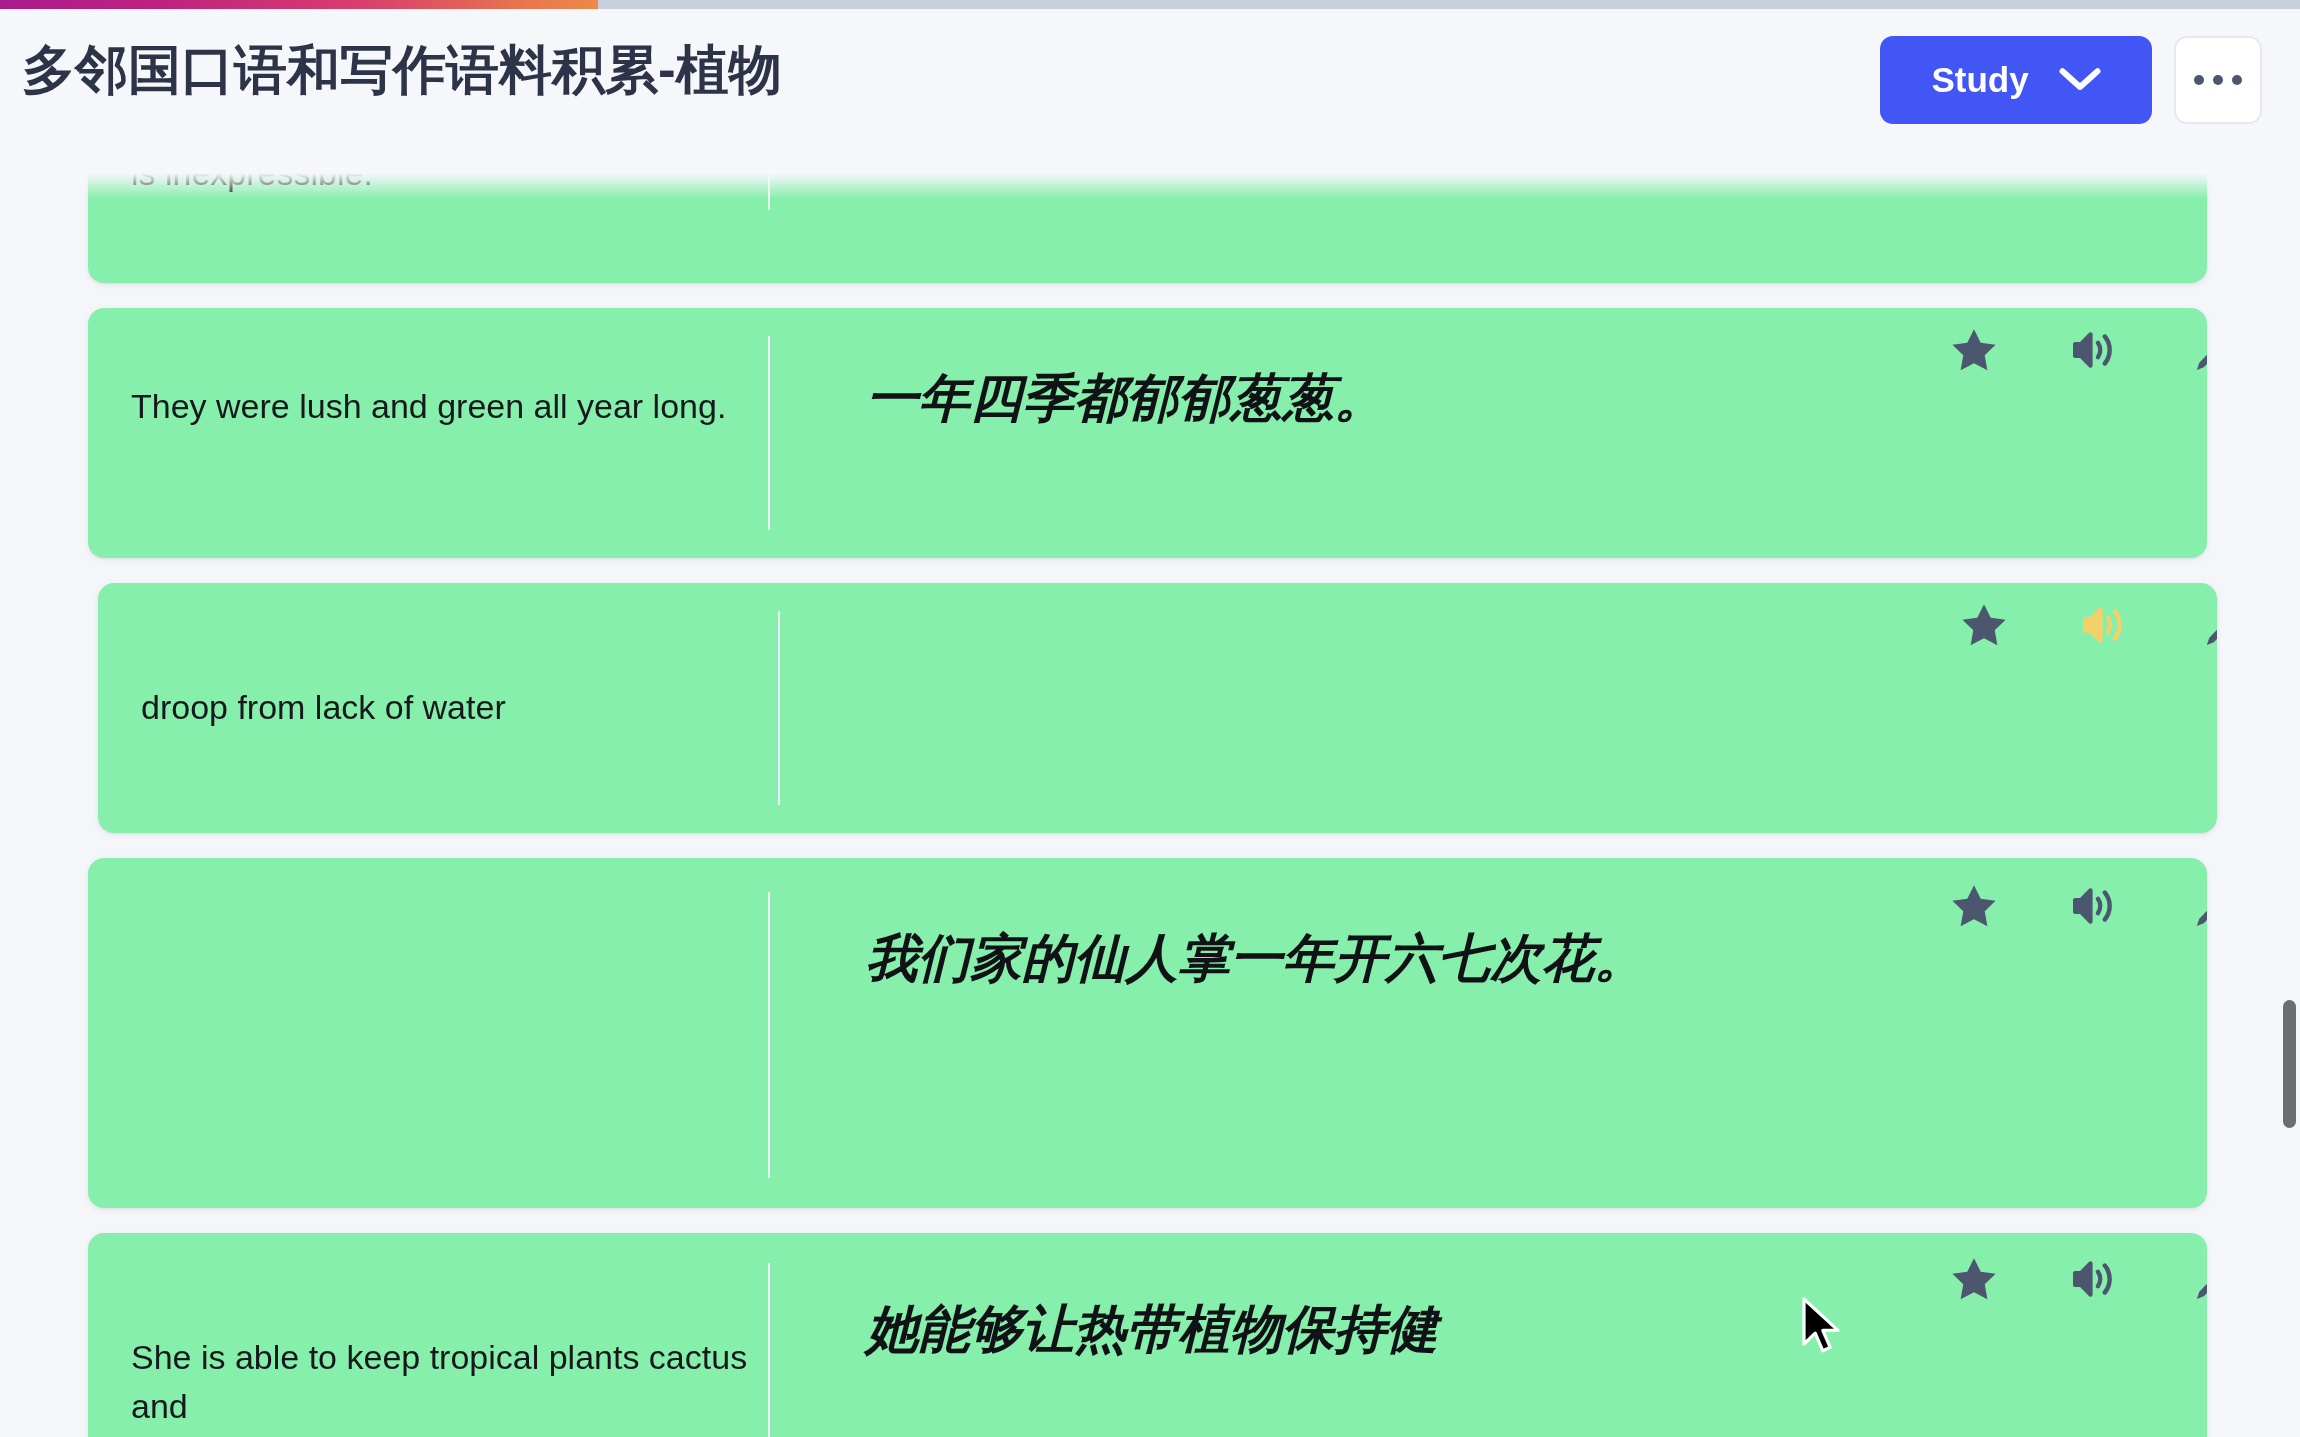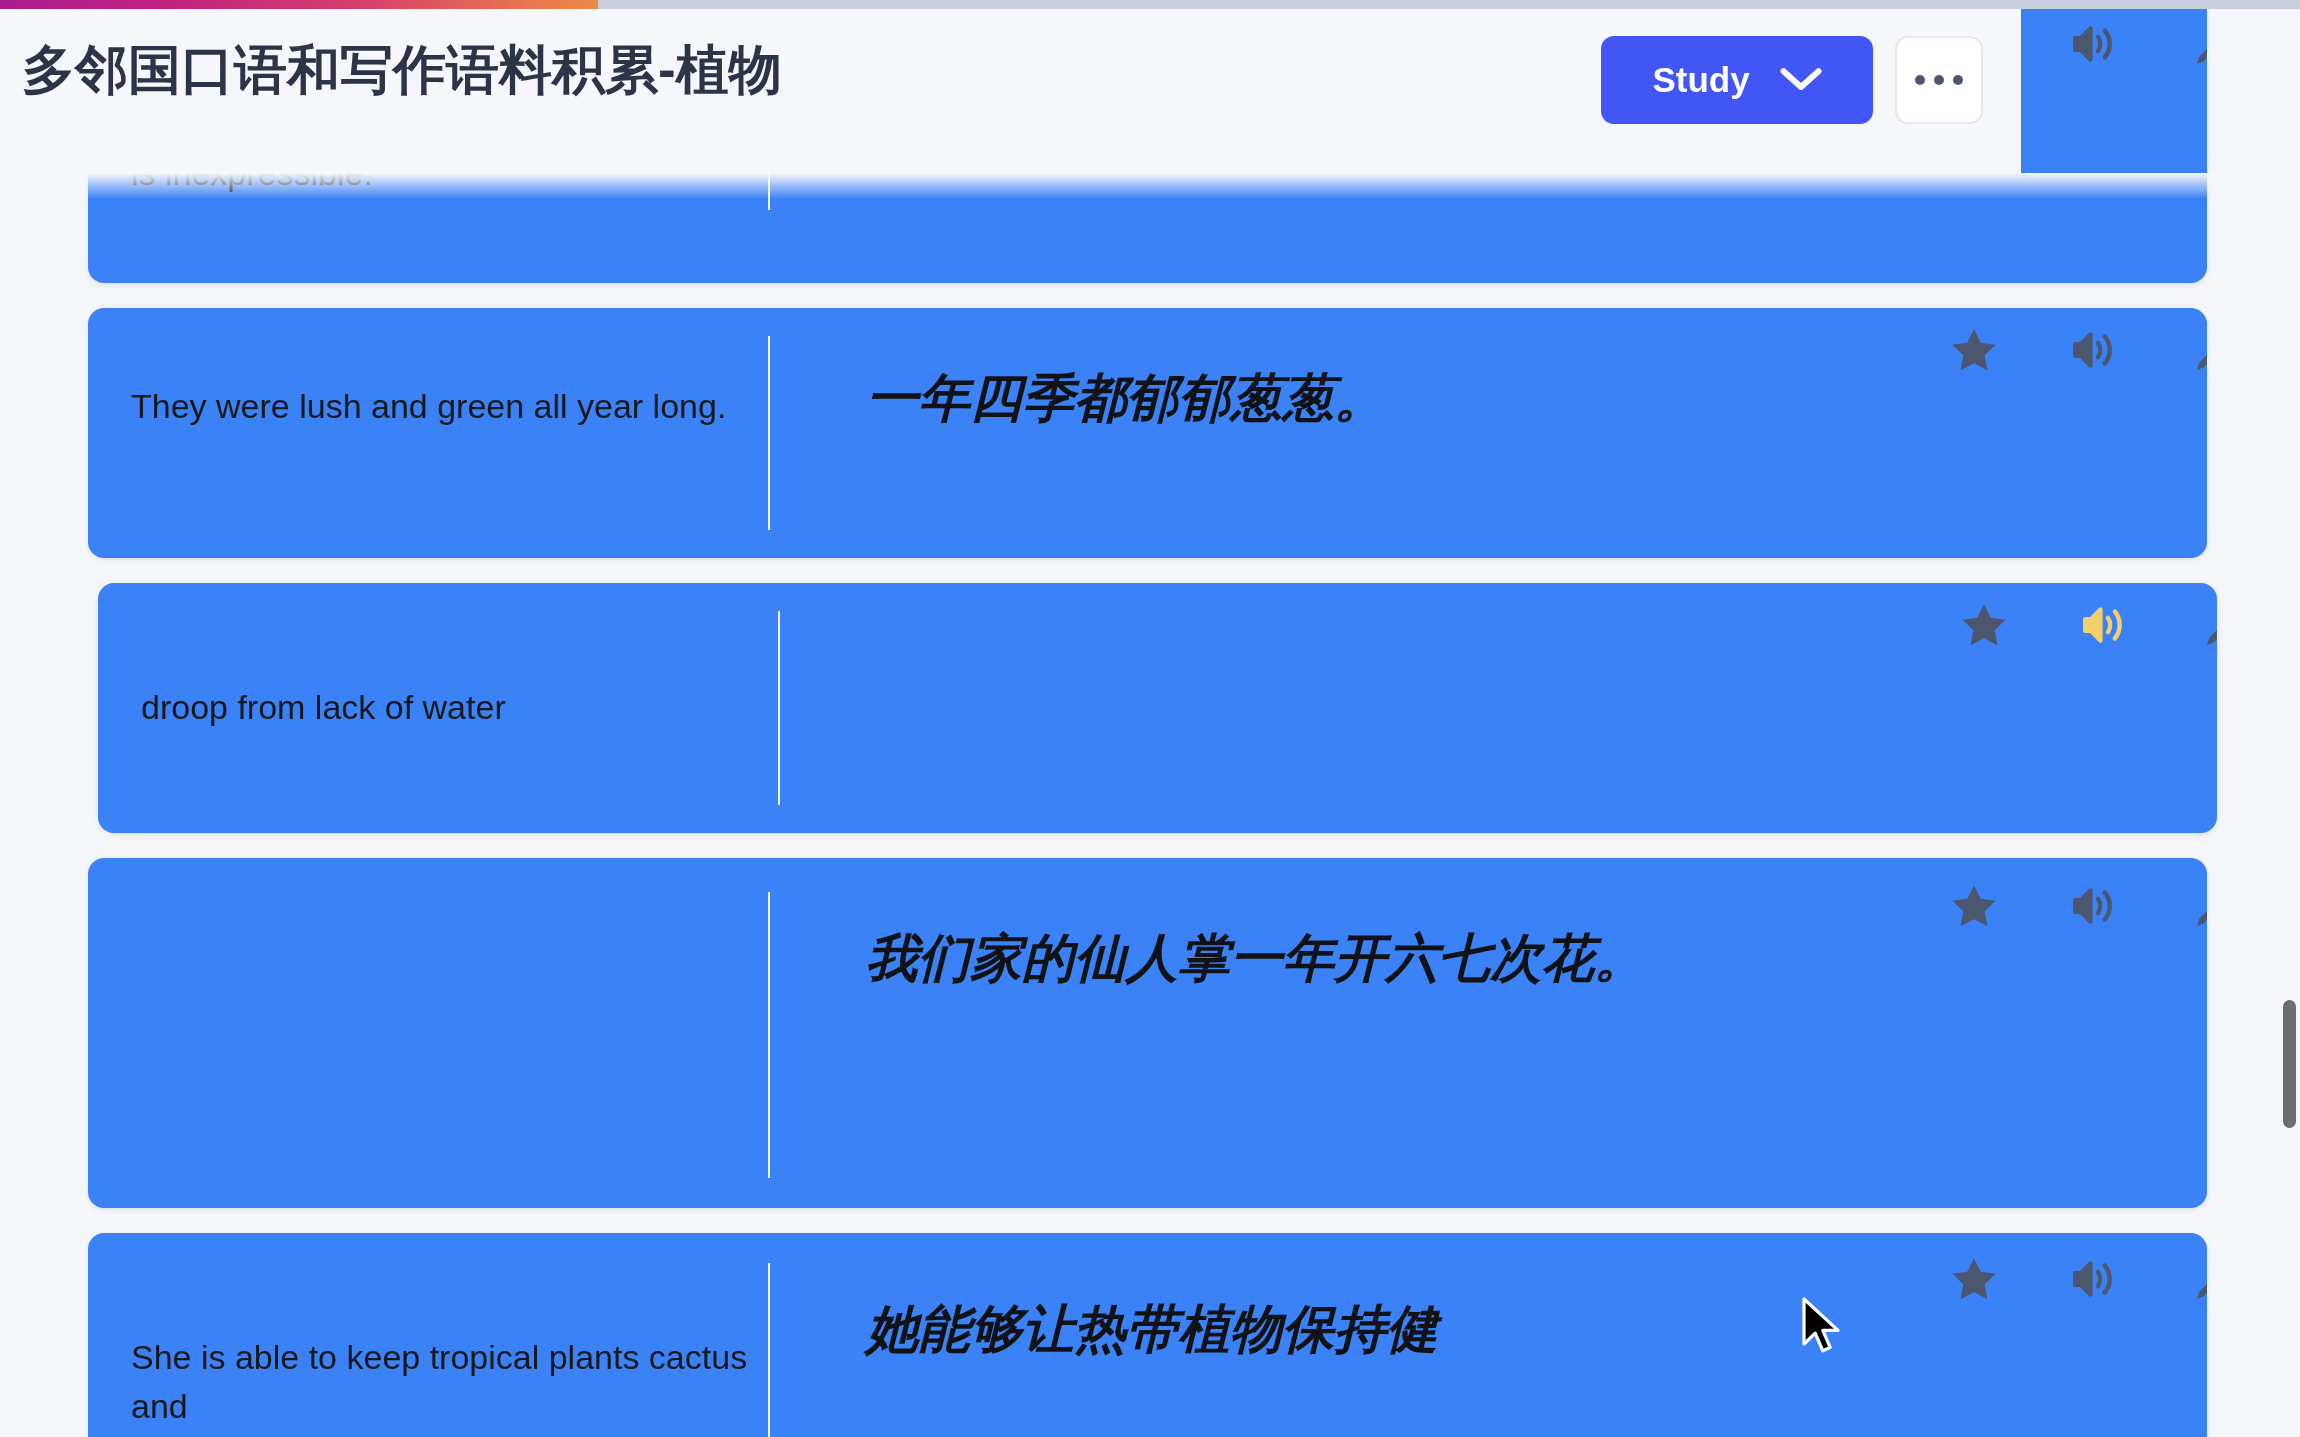--- a/index.html
+++ b/index.html
@@ -26,21 +26,21 @@
   }
   #progress-fill {
     height: 100%;
     background: linear-gradient(90deg, #A91C8E 0%, #C0227F 28%, #D8416B 62%, #E8764E 88%, #EC8A49 100%);
   }
 
   
   #app-header {
     position: absolute;
     top: 9px; left: 0;
-    width: 2021px;
+    width: 2300px;
     height: 164px;
     background: #F6F7FB;
     z-index: 30;
     box-sizing: border-box;
   }
   #header-fade {
     position: absolute;
     top: 173px; left: 0;
     width: 2300px;
     height: 26px;
@@ -115,21 +115,21 @@
     left: 0;
     top: 0;
     width: 2300px;
     height: 1437px;
     z-index: 5;
   }
   .term-card {
     position: absolute;
     left: 88px;
     width: 2119px;
-    background: #3b82f6;
+    background: #86efac;
     border-radius: 16px;
     box-shadow: 0 2px 6px rgba(32,38,60,0.07), 0 1px 2px rgba(32,38,60,0.05);
     box-sizing: border-box;
     overflow: hidden;
   }
   .card-inner {
     position: relative;
     width: 100%;
     height: 100%;
   }

